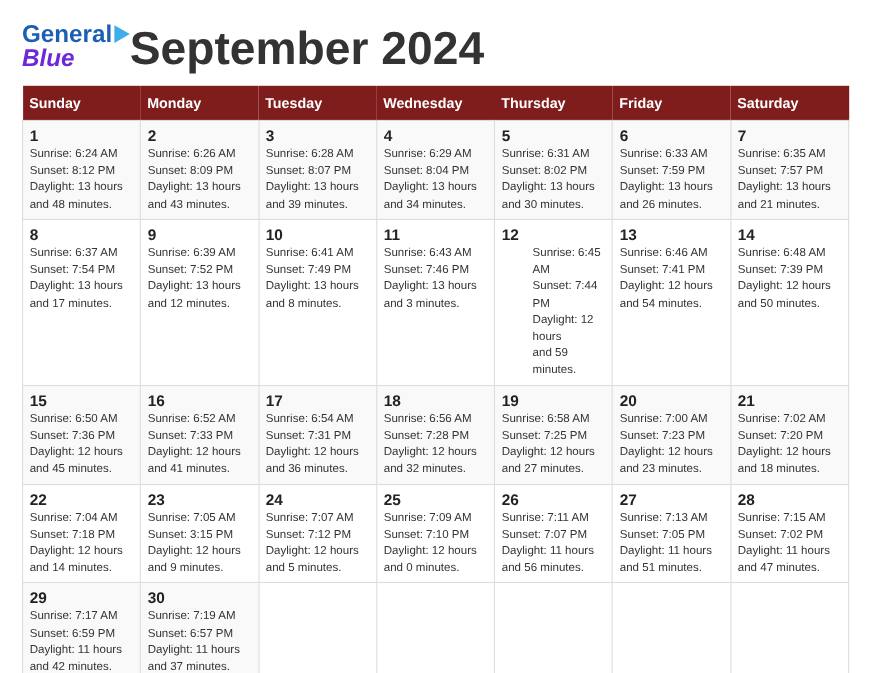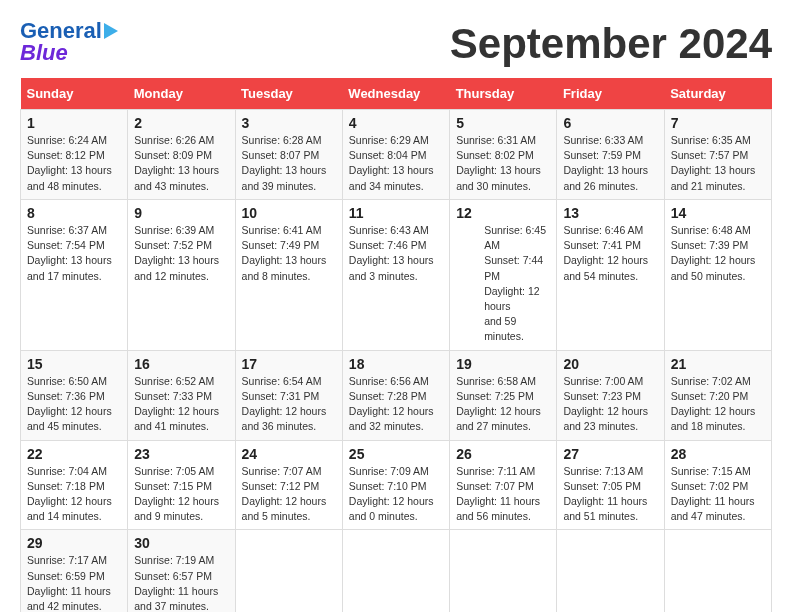--- a/index.html
+++ b/index.html
@@ -5,21 +5,20 @@
     * { box-sizing: border-box; margin: 0; padding: 0; }
     body {
       font-family: Arial, sans-serif;
       background: #fff;
       width: 792px;
       min-height: 612px;
       padding: 20px;
     }
     .header-area {
       display: flex;
-      justify-content: space-between;
       align-items: flex-start;
       margin-bottom: 10px;
     }
     .logo {
       display: flex;
       flex-direction: column;
       align-items: flex-start;
     }
     .logo-text {
       font-size: 22px;
@@ -53,21 +52,21 @@
       font-size: 16px;
       color: #555;
       margin-top: 2px;
     }
     table {
       width: 100%;
       border-collapse: collapse;
       font-size: 11px;
     }
     thead tr th {
-      background-color: #ef4444;
+      background-color: #7f1d1d;
       color: #fff;
       padding: 8px 6px;
       text-align: left;
       font-size: 13px;
       font-weight: bold;
     }
     tbody tr td {
       border: 1px solid #ddd;
       vertical-align: top;
       padding: 5px 6px;
@@ -284,21 +283,21 @@
         <td>
           <span class="day-num">22</span>
           <div class="day-info" style="white-space: pre-line;">Sunrise: 7:04 AM
 Sunset: 7:18 PM
 Daylight: 12 hours
 and 14 minutes.</div>
         </td>
         <td>
           <span class="day-num">23</span>
           <div class="day-info" style="white-space: pre-line;">Sunrise: 7:05 AM
-Sunset: 7:15 PM
+Sunset: 3:15 PM
 Daylight: 12 hours
 and 9 minutes.</div>
         </td>
         <td>
           <span class="day-num">24</span>
           <div class="day-info" style="white-space: pre-line;">Sunrise: 7:07 AM
 Sunset: 7:12 PM
 Daylight: 12 hours
 and 5 minutes.</div>
         </td>

